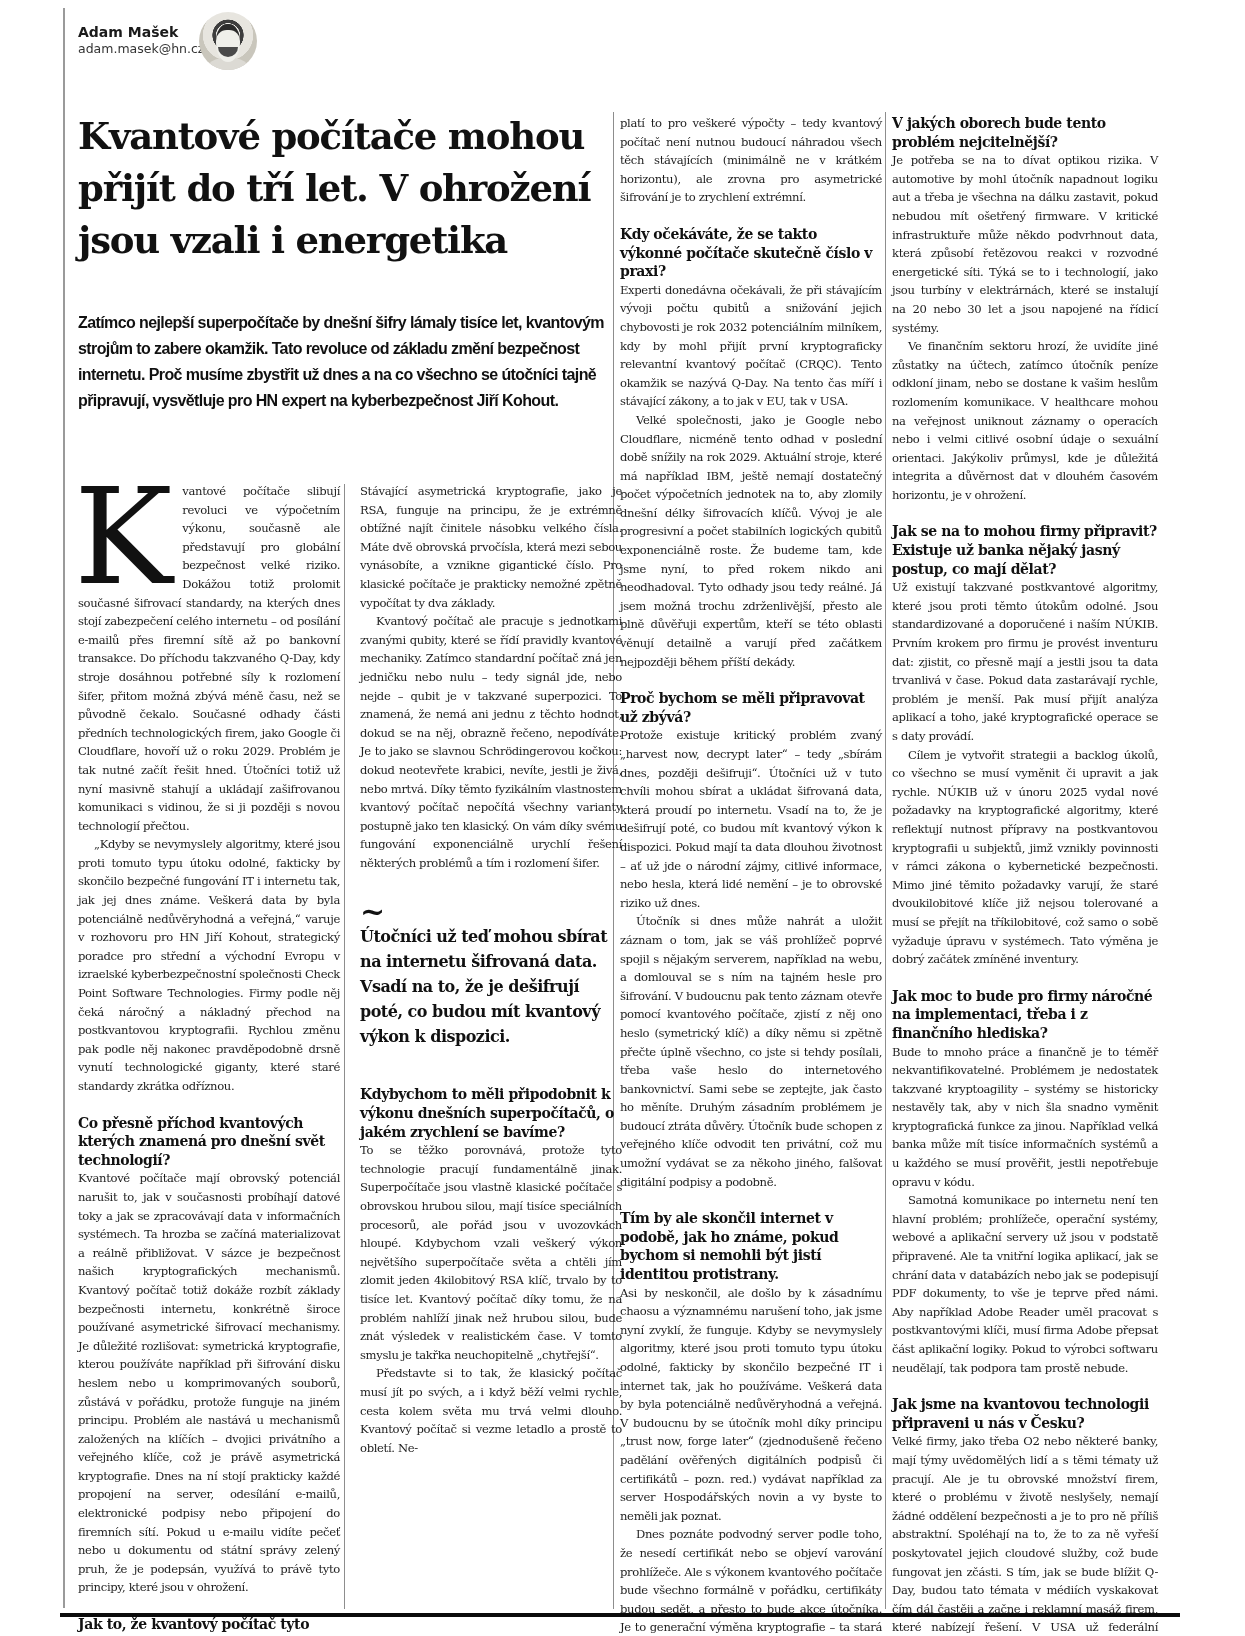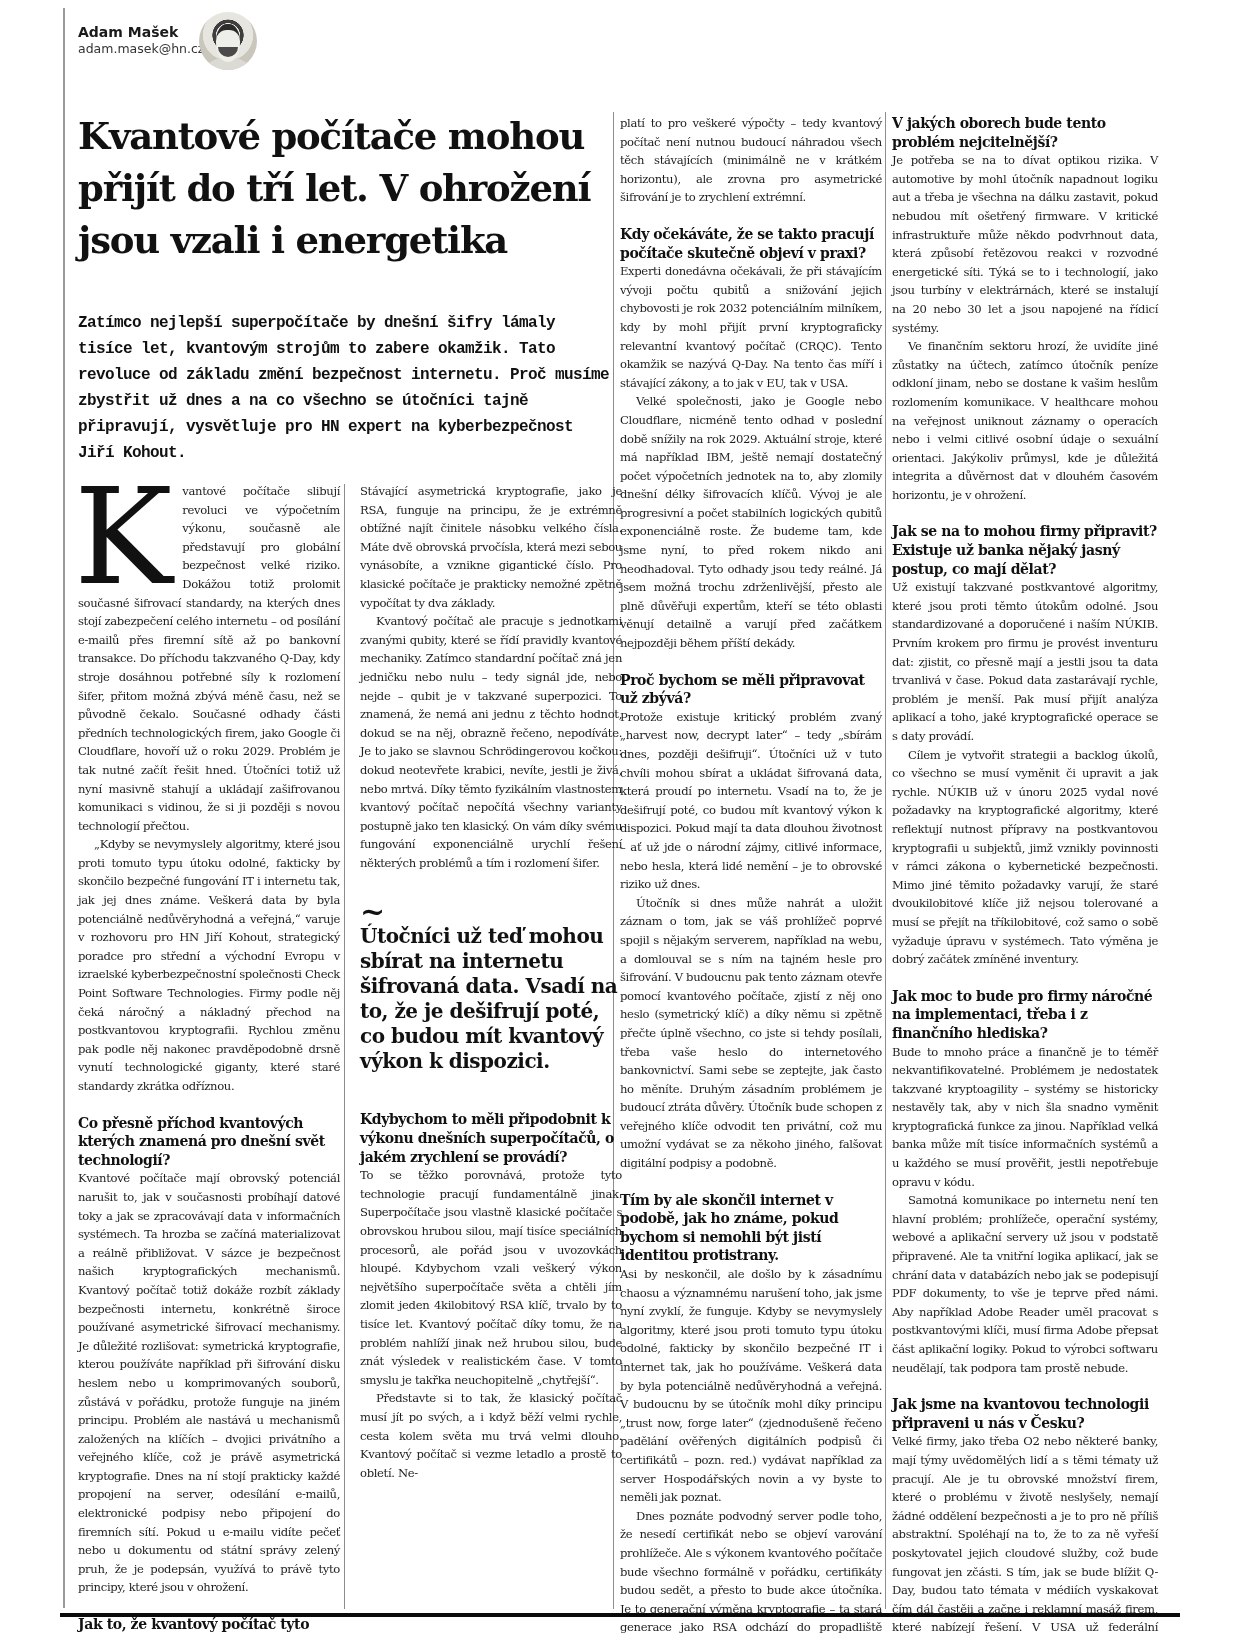--- a/index.html
+++ b/index.html
@@ -10,38 +10,38 @@
   .byline .name { font-weight: bold; font-size: 14px; color: #1a1a1a; }
   .byline .email { font-size: 12.5px; color: #333; margin-top: 1px; }
   .avatar { position: absolute; left: 199px; top: 12px; width: 58px; height: 58px; border-radius: 50%;
             background: radial-gradient(circle at 50% 40%, #f1f0ec 0 26%, #3d3d3d 27% 34%, #e7e5df 35% 55%, #c9c6bc 56%); overflow: hidden; }
   .avatar .face { position: absolute; left: 17px; top: 12px; width: 24px; height: 32px; border-radius: 45% 45% 50% 50%; background: #efefea; border-top: 6px solid #2b2b2b; }
   .avatar .beard { position: absolute; left: 19px; top: 35px; width: 20px; height: 10px; border-radius: 0 0 10px 10px; background: #4a4a4a; }
   .avatar .shoulders { position: absolute; left: 4px; top: 46px; width: 50px; height: 20px; border-radius: 25px 25px 0 0; background: #dcdad4; }
   h1.headline { position: absolute; left: 78px; top: 110px; width: 540px; margin: 0;
     font-family: "DejaVu Serif", serif; font-weight: bold; font-size: 37px; line-height: 52px; letter-spacing: -1.2px; color: #111; }
   .lede { position: absolute; left: 78px; top: 310px; width: 540px; margin: 0;
-    font-family: Liberation Mono, monospace; font-weight: bold; font-size: 16px; line-height: 26px; letter-spacing: -0.6px; color: #111; }
+    font-family: Liberation Sans, sans-serif; font-weight: bold; font-size: 16px; line-height: 26px; letter-spacing: -0.6px; color: #111; }
   .col { position: absolute; font-family: "DejaVu Serif", serif; font-size: 11.6px; line-height: 18.6px; letter-spacing: -0.35px; color: #1d1d1d; text-align: justify; hyphens: manual; }
   .col p { margin: 0; text-indent: 16px; }
   .col p.noindent { text-indent: 0; }
   .col h3 { margin: 18px 0 0 0; font-size: 14px; line-height: 18.6px; font-weight: bold; letter-spacing: -0.4px; text-align: left; color: #111; }
   .col h3.first { margin-top: 0; }
   .col1 { left: 78px; top: 482px; width: 262px; }
   .col2 { left: 360px; top: 482px; width: 262px; }
   .col3 { left: 620px; top: 114px; width: 262px; }
   .col4 { left: 892px; top: 114px; width: 266px; }
   .vrule { position: absolute; top: 112px; width: 1px; background: #8d8d8d; }
   .vr2 { left: 344px; top: 484px; height: 1125px; }
   .vr3 { left: 613px; top: 112px; height: 1497px; }
   .vr4 { left: 885px; top: 112px; height: 1497px; }
   .dropcap { float: left; font-family: "DejaVu Serif", serif; font-size: 132px; line-height: 110px; height: 110px; margin: 0 10px 0 -4px; color: #111; font-weight: normal; }
   .pullquote { margin: 28px 0 36px 0; }
   .pullquote .tilde { font-family: "DejaVu Serif", serif; font-size: 30px; font-weight: bold; line-height: 24px; color: #111; }
-  .pullquote .pq-text { font-family: "DejaVu Serif", serif; font-weight: bold; font-size: 20px; line-height: 25px; letter-spacing: -0.5px; color: #111; text-align: left; }
+  .pullquote .pq-text { font-family: "DejaVu Serif", serif; font-weight: bold; font-size: 16px; line-height: 25px; letter-spacing: -0.5px; color: #111; text-align: left; }
   .bottom-rule { position: absolute; left: 60px; top: 1613px; width: 1120px; height: 4px; background: #0a0a0a; }
 </style>
 </head>
 <body>
 
 <div class="page">
   <div class="left-rule"></div>
 
   <div class="byline">
     <div class="name">Adam Mašek</div>
@@ -68,28 +68,28 @@
     <h3>Jak to, že kvantový počítač tyto šifry snadno zlomí? V čem tkví zásadní technologická změna?</h3>
   </div>
 
   <div class="col col2">
     <p class="noindent">Stávající asymetrická kryptografie, jako je RSA, funguje na principu, že je extrémně obtížné najít činitele násobku velkého čísla. Máte dvě obrovská prvočísla, která mezi sebou vynásobíte, a vznikne gigantické číslo. Pro klasické počítače je prakticky nemožné zpětně vypočítat ty dva základy.</p>
     <p>Kvantový počítač ale pracuje s jednotkami zvanými qubity, které se řídí pravidly kvantové mechaniky. Zatímco standardní počítač zná jen jedničku nebo nulu – tedy signál jde, nebo nejde – qubit je v takzvané superpozici. To znamená, že nemá ani jednu z těchto hodnot, dokud se na něj, obrazně řečeno, nepodíváte. Je to jako se slavnou Schrödingerovou kočkou: dokud neotevřete krabici, nevíte, jestli je živá, nebo mrtvá. Díky těmto fyzikálním vlastnostem kvantový počítač nepočítá všechny varianty postupně jako ten klasický. On vám díky svému fungování exponenciálně urychlí řešení některých problémů a tím i rozlomení šifer.</p>
     <div class="pullquote">
       <div class="tilde">~</div>
       <div class="pq-text">Útočníci už teď mohou sbírat na internetu šifrovaná data. Vsadí na to, že je dešifrují poté, co budou mít kvantový výkon k dispozici.</div>
     </div>
-    <h3>Kdybychom to měli připodobnit k výkonu dnešních superpočítačů, o jakém zrychlení se provádí?</h3>
+    <h3>Kdybychom to měli připodobnit k výkonu dnešních superpočítačů, o jakém zrychlení se bavíme?</h3>
     <p class="noindent">To se těžko porovnává, protože tyto technologie pracují fundamentálně jinak. Superpočítače jsou vlastně klasické počítače s obrovskou hrubou silou, mají tisíce speciálních procesorů, ale pořád jsou v uvozovkách hloupé. Kdybychom vzali veškerý výkon největšího superpočítače světa a chtěli jím zlomit jeden 4kilobitový RSA klíč, trvalo by to tisíce let. Kvantový počítač díky tomu, že na problém nahlíží jinak než hrubou silou, bude znát výsledek v realistickém čase. V tomto smyslu je takřka neuchopitelně „chytřejší“.</p>
     <p>Představte si to tak, že klasický počítač musí jít po svých, a i když běží velmi rychle, cesta kolem světa mu trvá velmi dlouho. Kvantový počítač si vezme letadlo a prostě to obletí. Ne-</p>
   </div>
 
   <div class="col col3">
     <p class="noindent">platí to pro veškeré výpočty – tedy kvantový počítač není nutnou budoucí náhradou všech těch stávajících (minimálně ne v krátkém horizontu), ale zrovna pro asymetrické šifrování je to zrychlení extrémní.</p>
-    <h3>Kdy očekáváte, že se takto pracují počítače skutečně objeví v praxi?</h3>
+    <h3>Kdy očekáváte, že se takto výkonné počítače skutečně číslo v praxi?</h3>
     <p class="noindent">Experti donedávna očekávali, že při stávajícím vývoji počtu qubitů a snižování jejich chybovosti je rok 2032 potenciálním milníkem, kdy by mohl přijít první kryptograficky relevantní kvantový počítač (CRQC). Tento okamžik se nazývá Q-Day. Na tento čas míří i stávající zákony, a to jak v EU, tak v USA.</p>
     <p>Velké společnosti, jako je Google nebo Cloudflare, nicméně tento odhad v poslední době snížily na rok 2029. Aktuální stroje, které má například IBM, ještě nemají dostatečný počet výpočetních jednotek na to, aby zlomily dnešní délky šifrovacích klíčů. Vývoj je ale progresivní a počet stabilních logických qubitů exponenciálně roste. Že budeme tam, kde jsme nyní, to před rokem nikdo ani neodhadoval. Tyto odhady jsou tedy reálné. Já jsem možná trochu zdrženlivější, přesto ale plně důvěřuji expertům, kteří se této oblasti věnují detailně a varují před začátkem nejpozději během příští dekády.</p>
     <h3>Proč bychom se měli připravovat už zbývá?</h3>
     <p class="noindent">Protože existuje kritický problém zvaný „harvest now, decrypt later“ – tedy „sbírám dnes, později dešifruji“. Útočníci už v tuto chvíli mohou sbírat a ukládat šifrovaná data, která proudí po internetu. Vsadí na to, že je dešifrují poté, co budou mít kvantový výkon k dispozici. Pokud mají ta data dlouhou životnost – ať už jde o národní zájmy, citlivé informace, nebo hesla, která lidé nemění – je to obrovské riziko už dnes.</p>
     <p>Útočník si dnes může nahrát a uložit záznam o tom, jak se váš prohlížeč poprvé spojil s nějakým serverem, například na webu, a domlouval se s ním na tajném hesle pro šifrování. V budoucnu pak tento záznam otevře pomocí kvantového počítače, zjistí z něj ono heslo (symetrický klíč) a díky němu si zpětně přečte úplně všechno, co jste si tehdy posílali, třeba vaše heslo do internetového bankovnictví. Sami sebe se zeptejte, jak často ho měníte. Druhým zásadním problémem je budoucí ztráta důvěry. Útočník bude schopen z veřejného klíče odvodit ten privátní, což mu umožní vydávat se za někoho jiného, falšovat digitální podpisy a podobně.</p>
     <h3>Tím by ale skončil internet v podobě, jak ho známe, pokud bychom si nemohli být jistí identitou protistrany.</h3>
     <p class="noindent">Asi by neskončil, ale došlo by k zásadnímu chaosu a významnému narušení toho, jak jsme nyní zvyklí, že funguje. Kdyby se nevymyslely algoritmy, které jsou proti tomuto typu útoku odolné, fakticky by skončilo bezpečné IT i internet tak, jak ho používáme. Veškerá data by byla potenciálně nedůvěryhodná a veřejná. V budoucnu by se útočník mohl díky principu „trust now, forge later“ (zjednodušeně řečeno padělání ověřených digitálních podpisů či certifikátů – pozn. red.) vydávat například za server Hospodářských novin a vy byste to neměli jak poznat.</p>
     <p>Dnes poznáte podvodný server podle toho, že nesedí certifikát nebo se objeví varování prohlížeče. Ale s výkonem kvantového počítače bude všechno formálně v pořádku, certifikáty budou sedět, a přesto to bude akce útočníka. Je to generační výměna kryptografie – ta stará generace jako RSA odchází do propadliště dějin a musí být nahrazena novou. Je to přirozené, děje se to všude a aktuálně jsme toho svědky u kryptografie.</p>
   </div>
 

